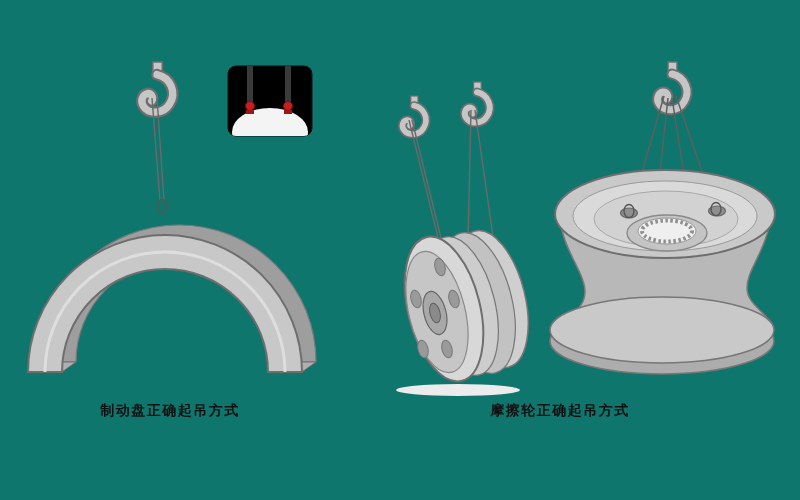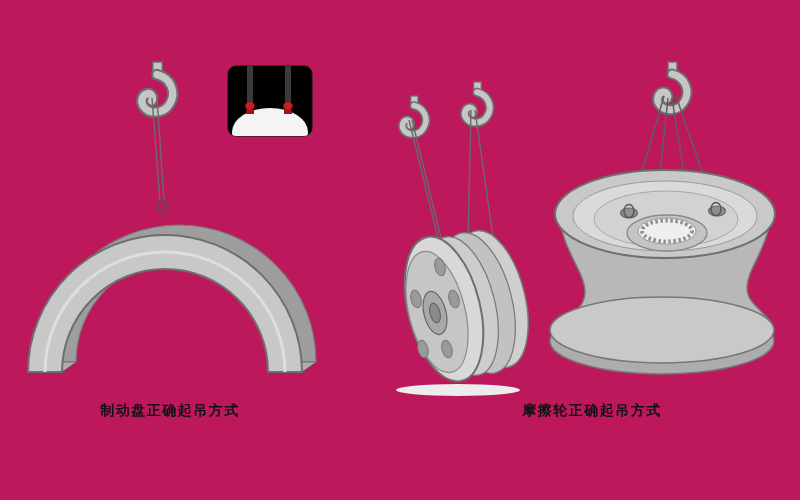--- a/index.html
+++ b/index.html
@@ -1,33 +1,33 @@
 <!DOCTYPE html>
 <html><head>
 <meta charset="utf-8">
 <style>
   html,body{margin:0;padding:0;background:#fff;}
   .canvas{
     position:relative;
     width:800px;height:500px;
-    background:#be185d;
+    background:#0f766e;
     overflow:hidden;
     font-family:"DejaVu Sans","Liberation Sans",sans-serif;
   }
   .canvas svg{position:absolute;left:0;top:0;}
   .caption{
     position:absolute;
     font-size:14px;
     font-weight:600;
     color:#111111;
     letter-spacing:1.5px;
     text-align:center;
   }
   .caption-left{left:45px;top:402px;width:250px;}
-  .caption-right{left:472px;top:402px;width:240px;}
+  .caption-right{left:440px;top:402px;width:240px;}
 </style>
 </head>
 <body>
 
 <div class="canvas">
 
 <svg width="800" height="500" viewBox="0 0 800 500">
   <defs>
     <g id="hook">
       <rect x="16" y="0" width="9" height="15" fill="#c6c6c6" stroke="#6e6e6e" stroke-width="1.5"></rect>

